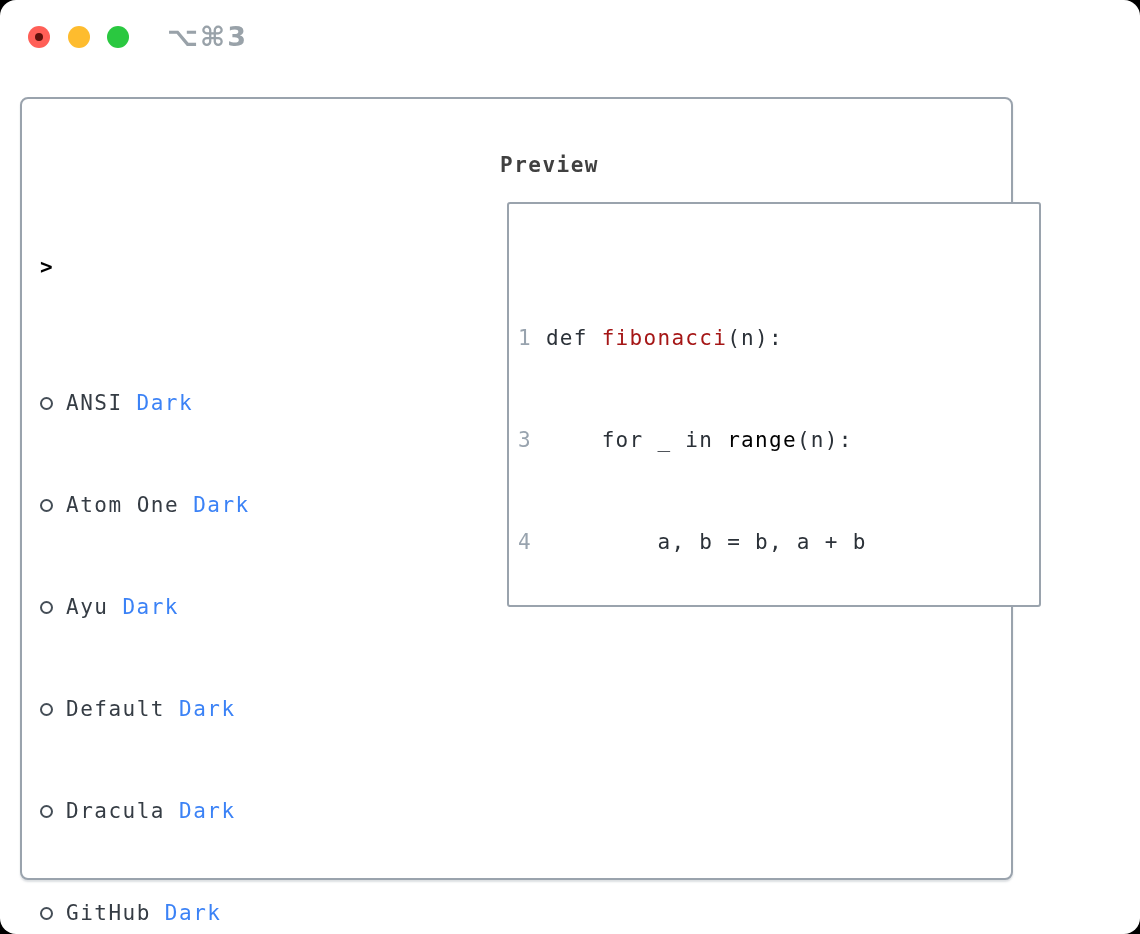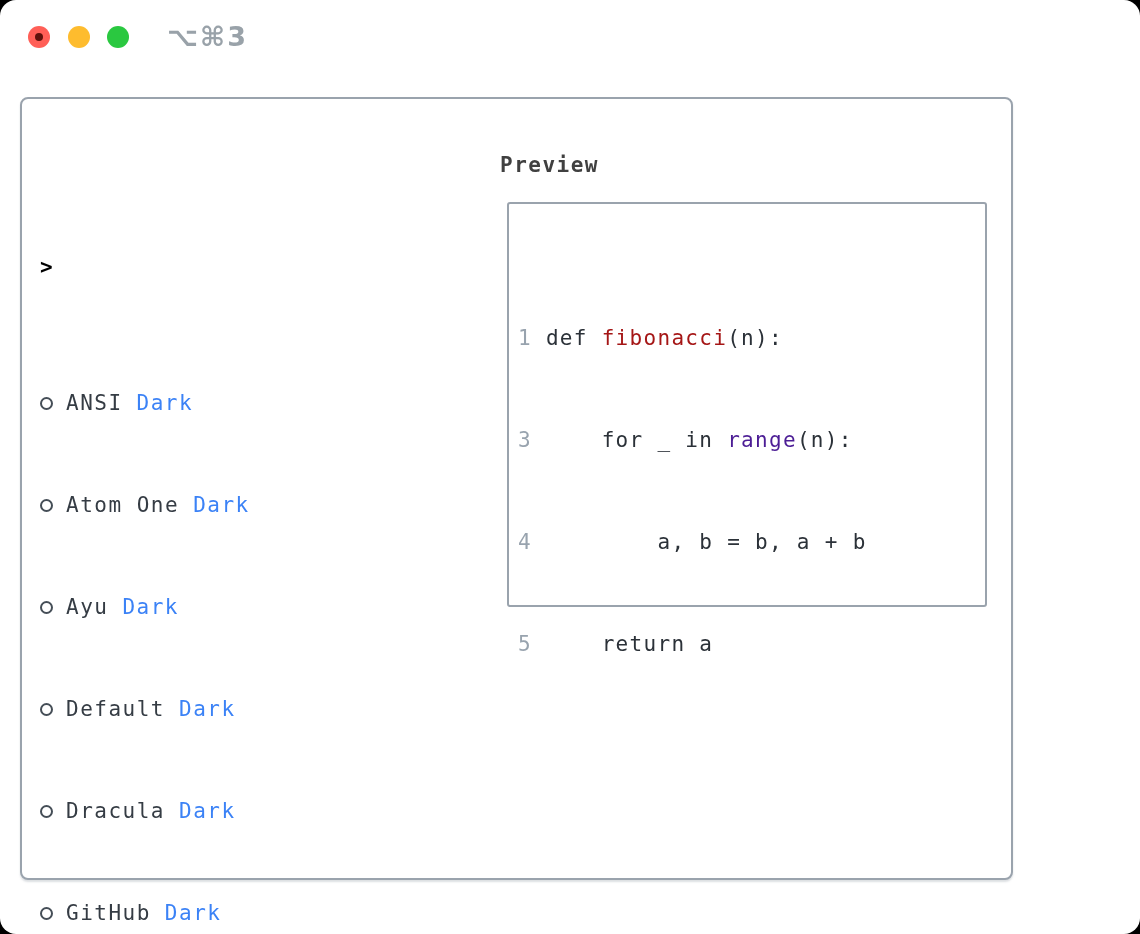--- a/index.html
+++ b/index.html
@@ -58,35 +58,35 @@
   }
   .tag { color:#3b82f6; margin-left:14px; }
   
   .preview-header {
     position:absolute; left:478px; top:49px;
     font-size:21px; letter-spacing:1.5px; line-height:34px;
     font-weight:bold; color:#404040;
   }
   .pbox {
     position:absolute; left:485px; top:103px;
-    width:480px; height:405px;
+    width:534px; height:405px;
     border:2px solid #9aa3ad;
     border-radius:3px;
     background:#fff;
   }
   .code {
     position:absolute; left:9px; top:49px;
     font-size:21px; letter-spacing:1.3px; line-height:34px;
     white-space:pre; color:#2b3138;
   }
   .cl { height:34px; }
   .ln  { color:#98a3ae; }
   .fn  { color:#a51616; }
   .num { color:#0d7e80; }
-  .bi  { color:#4c1d95; }
+  .bi  { color:#000000; }
 </style>
 </head>
 <body>
 
 <div class="window">
 
   <div class="tl tl-close"></div>
   <div class="tl tl-min"></div>
   <div class="tl tl-zoom"></div>
   <div class="shortcut">⌥⌘3</div>
@@ -148,21 +148,20 @@
       
     </div>
 
     <div class="preview-header">Preview</div>
 
     <div class="pbox">
       <div class="code">
         <div class="cl"><span class="ln">1</span><span> def </span><span class="fn">fibonacci</span><span>(n):</span></div>
         <div class="cl"><span class="ln">3</span><span>     for _ in </span><span class="bi">range</span><span>(n):</span></div>
         <div class="cl"><span class="ln">4</span><span>         a, b = b, a + b</span></div>
-        <div class="cl"><span class="ln">5</span><span>     return a</span></div>
         <div class="cl"></div>
         <div class="cl"></div>
         
         
       </div>
     </div>
 
   </div>
 </div>
 

